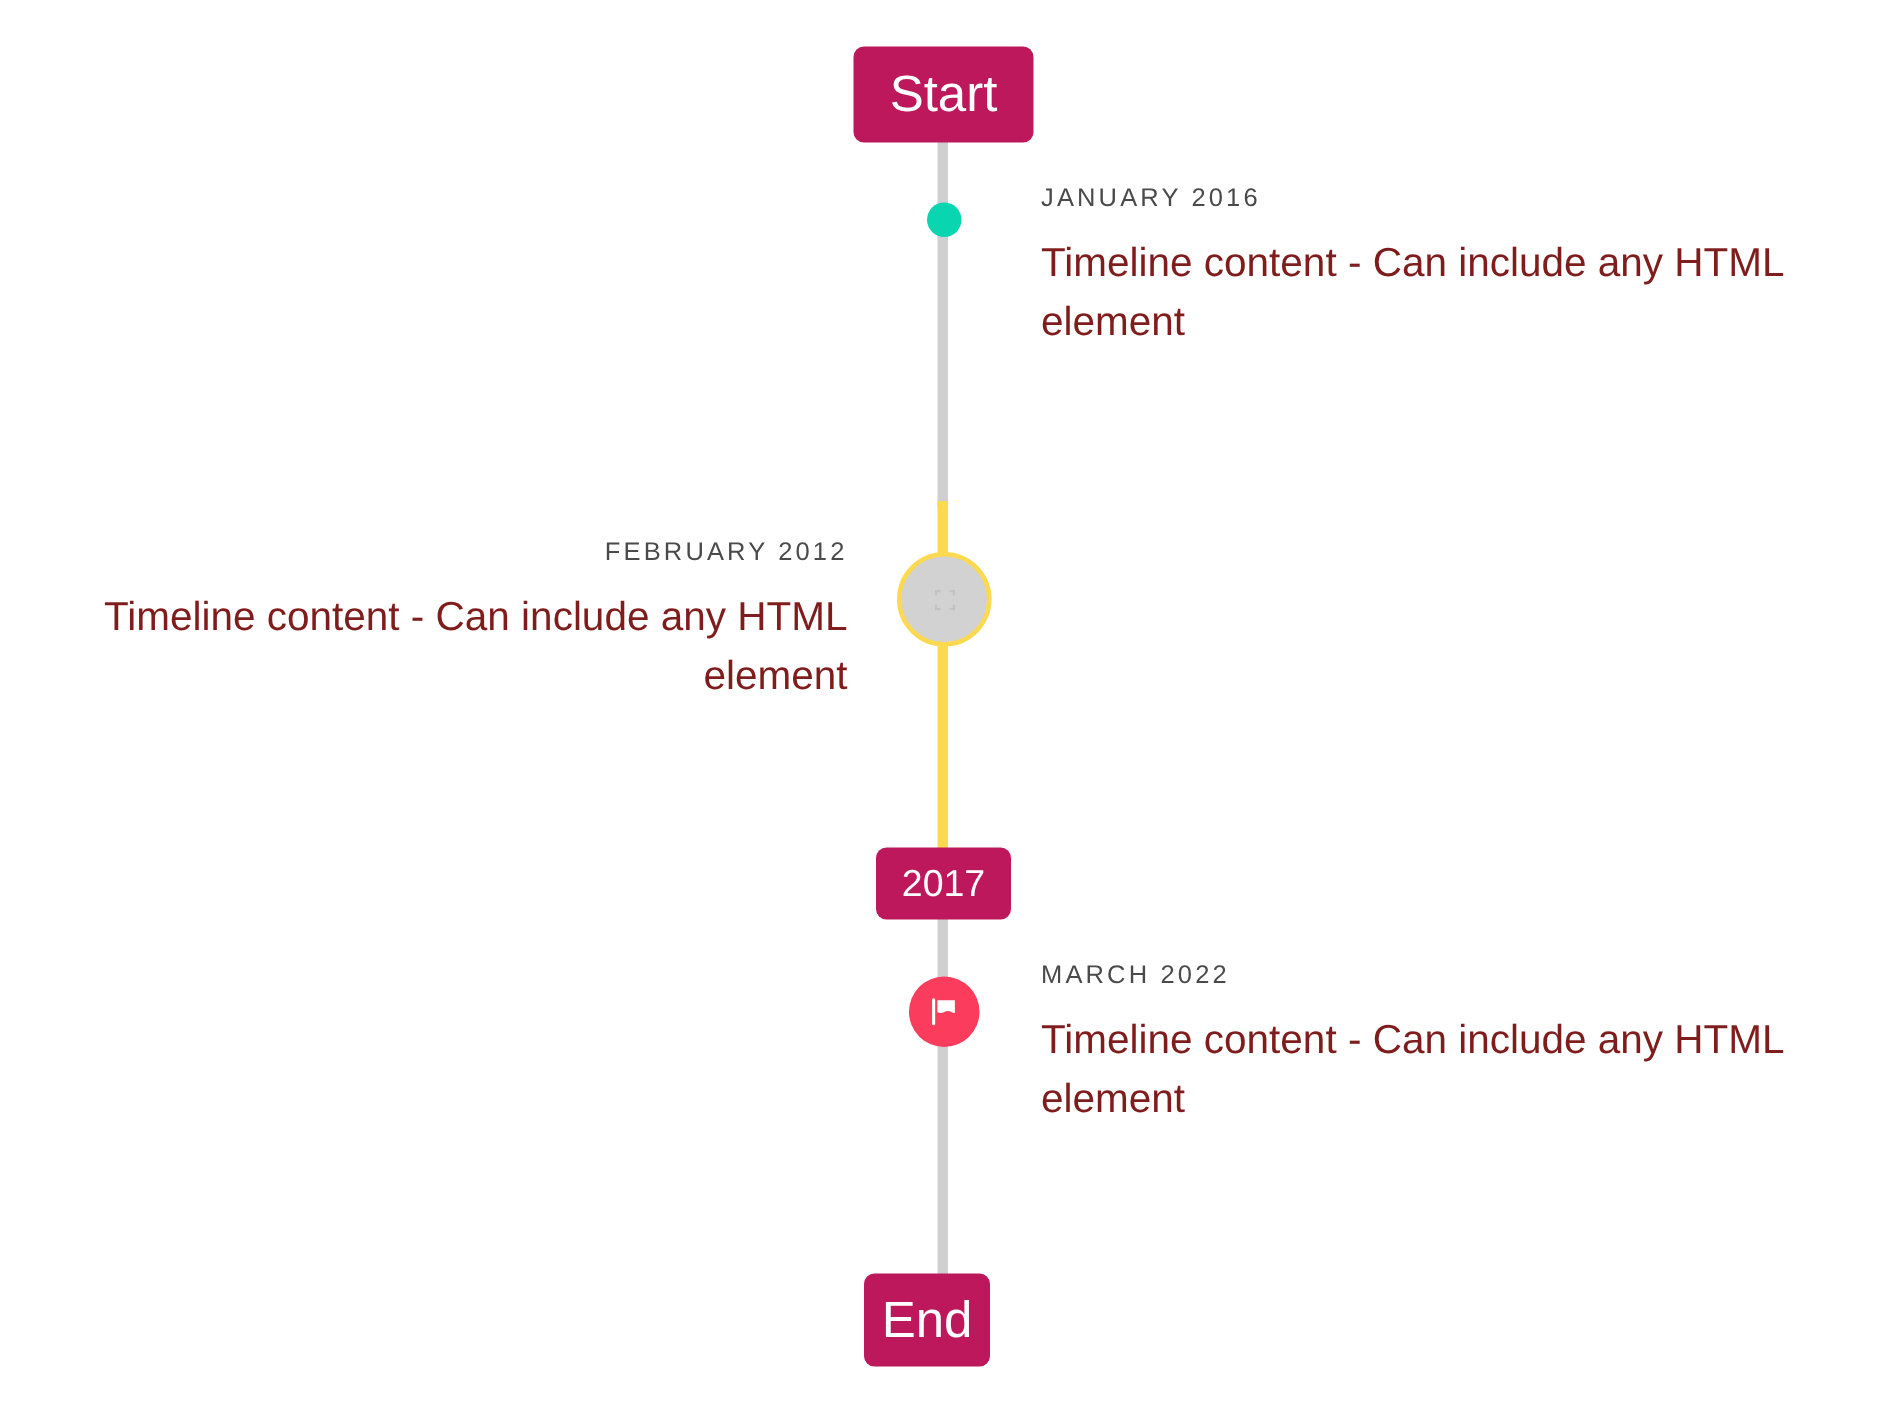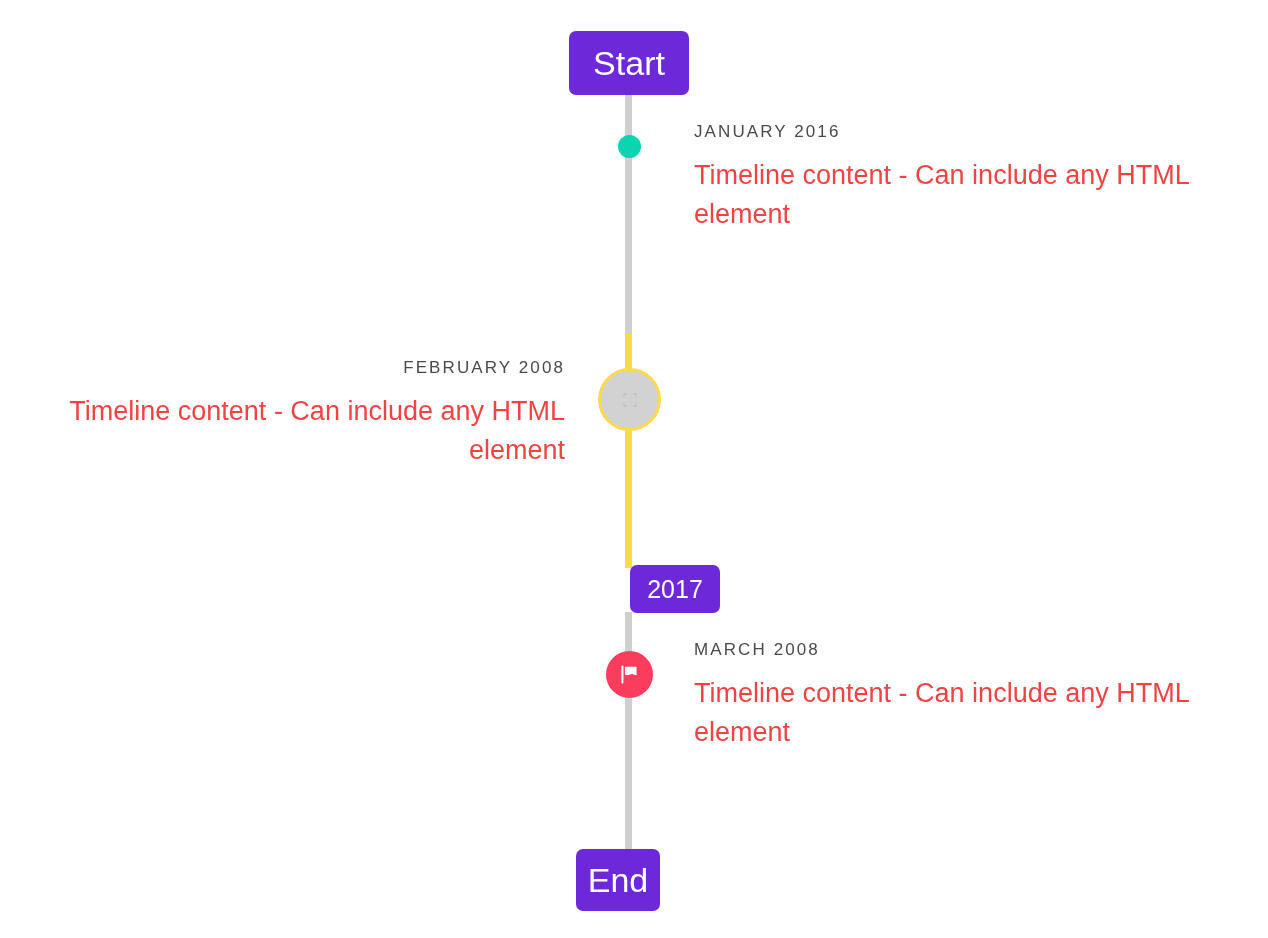--- a/index.html
+++ b/index.html
@@ -31,40 +31,39 @@
     background: #cfcfcf;
     z-index: 0;
   }
   .spine-top    { top: 88px;  height: 250px; }
   .spine-yellow { top: 334px; height: 234px; background: #fcd94f; }
   .spine-bottom { top: 612px; height: 245px; }
 
   
   .cap {
     position: absolute;
-    background: #6d28d9;
+    background: #be185d;
     color: #ffffff;
     border-radius: 7px;
     display: flex;
     align-items: center;
     justify-content: center;
     line-height: 1;
     z-index: 4;
     box-sizing: border-box;
   }
   .cap-start {
     left: 569px; top: 31px;
     width: 120px; height: 64px;
     font-size: 34px;
   }
   .cap-mid {
     left: 584px; top: 565px;
     width: 90px; height: 48px;
     font-size: 25px;
-    margin-left: 46px;
   }
   .cap-end {
     left: 576px; top: 849px;
     width: 84px; height: 62px;
     font-size: 34px;
   }
 
   
   .event {
     position: absolute;
@@ -86,21 +85,21 @@
     font-size: 17px;
     font-weight: normal;
     letter-spacing: 2.1px;
     color: #4a4a4a;
     margin: 0 0 14px 0;
     line-height: 1.2;
   }
   .event-text {
     font-size: 27px;
     font-weight: 400;
-    color: #ef4444;
+    color: #7f1d1d;
     margin: 0;
     line-height: 1.42;
   }
 
   
   .marker {
     position: absolute;
     border-radius: 50%;
     z-index: 5;
     display: flex;
@@ -150,35 +149,35 @@
   <div class="event event-jan side-right">
     <div class="event-body">
       <p class="event-date">JANUARY 2016</p>
       <p class="event-text">Timeline content - Can include any HTML element</p>
     </div>
   </div>
   <div class="marker marker-dot"></div>
 
   <div class="event event-feb side-left">
     <div class="event-body">
-      <p class="event-date">FEBRUARY 2008</p>
+      <p class="event-date">FEBRUARY 2012</p>
       <p class="event-text">Timeline content - Can include any HTML element</p>
     </div>
   </div>
   <div class="marker marker-badge">
     <svg class="broken-img" viewBox="0 0 24 24">
       <path fill="#b6b6b6" d="M3 3h5v2H5v3H3V3zm13 0h5v5h-2V5h-3V3zM3 16h2v3h3v2H3v-5zm16 0h2v5h-5v-2h3v-3z"></path>
     </svg>
   </div>
 
   <div class="cap cap-mid">2017</div>
 
   <div class="event event-mar side-right">
     <div class="event-body">
-      <p class="event-date">MARCH 2008</p>
+      <p class="event-date">MARCH 2022</p>
       <p class="event-text">Timeline content - Can include any HTML element</p>
     </div>
   </div>
   <div class="marker marker-flag">
     <svg class="flag-glyph" viewBox="0 0 24 24">
       <path fill="#ffffff" d="M5.2 3.4a1 1 0 0 1 1 1v15.2a1 1 0 0 1-2 0V4.4a1 1 0 0 1 1-1z"></path>
       <path fill="#ffffff" d="M7.6 4.6h11.2v8.2c-2 0-2.6-1.25-4.5-1.25-2 0-2.6 1.25-4.5 1.25-1 0-1.6-.35-2.2-.7V4.6z"></path>
     </svg>
   </div>
 

